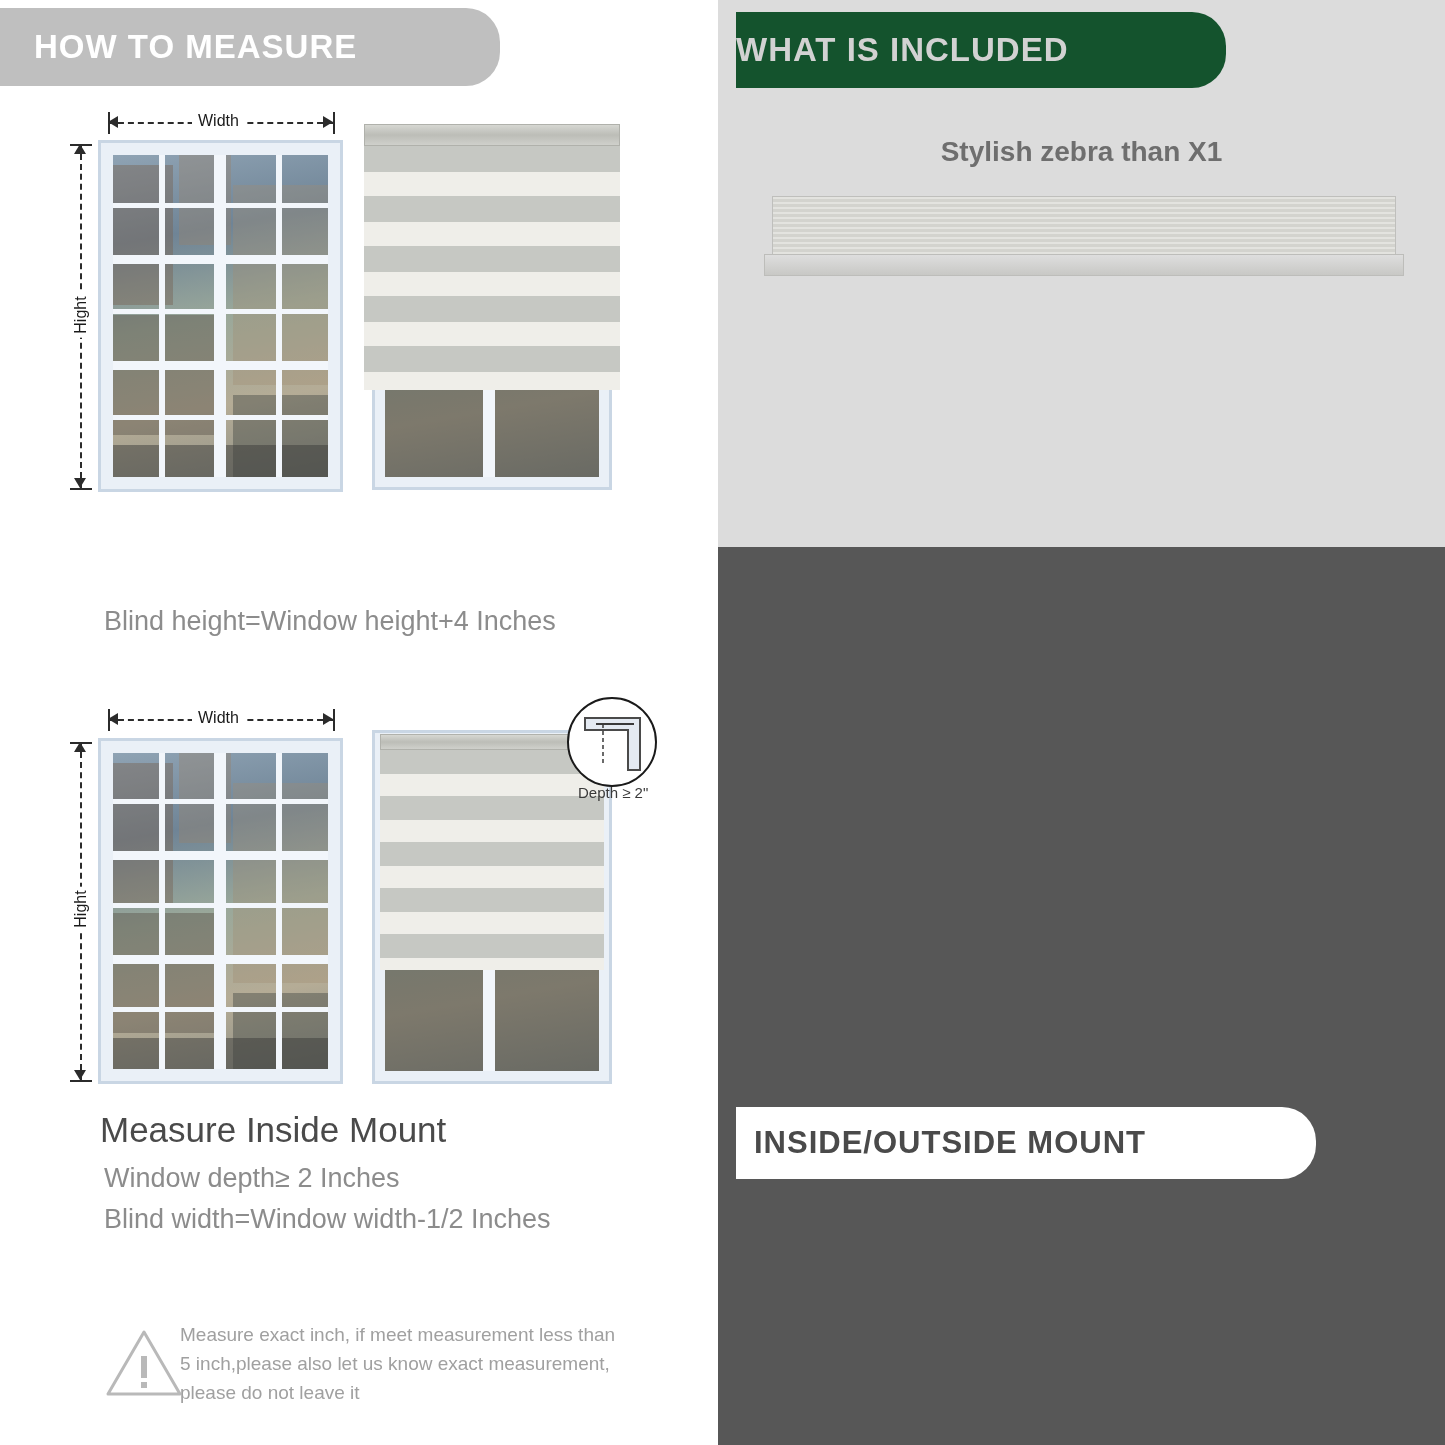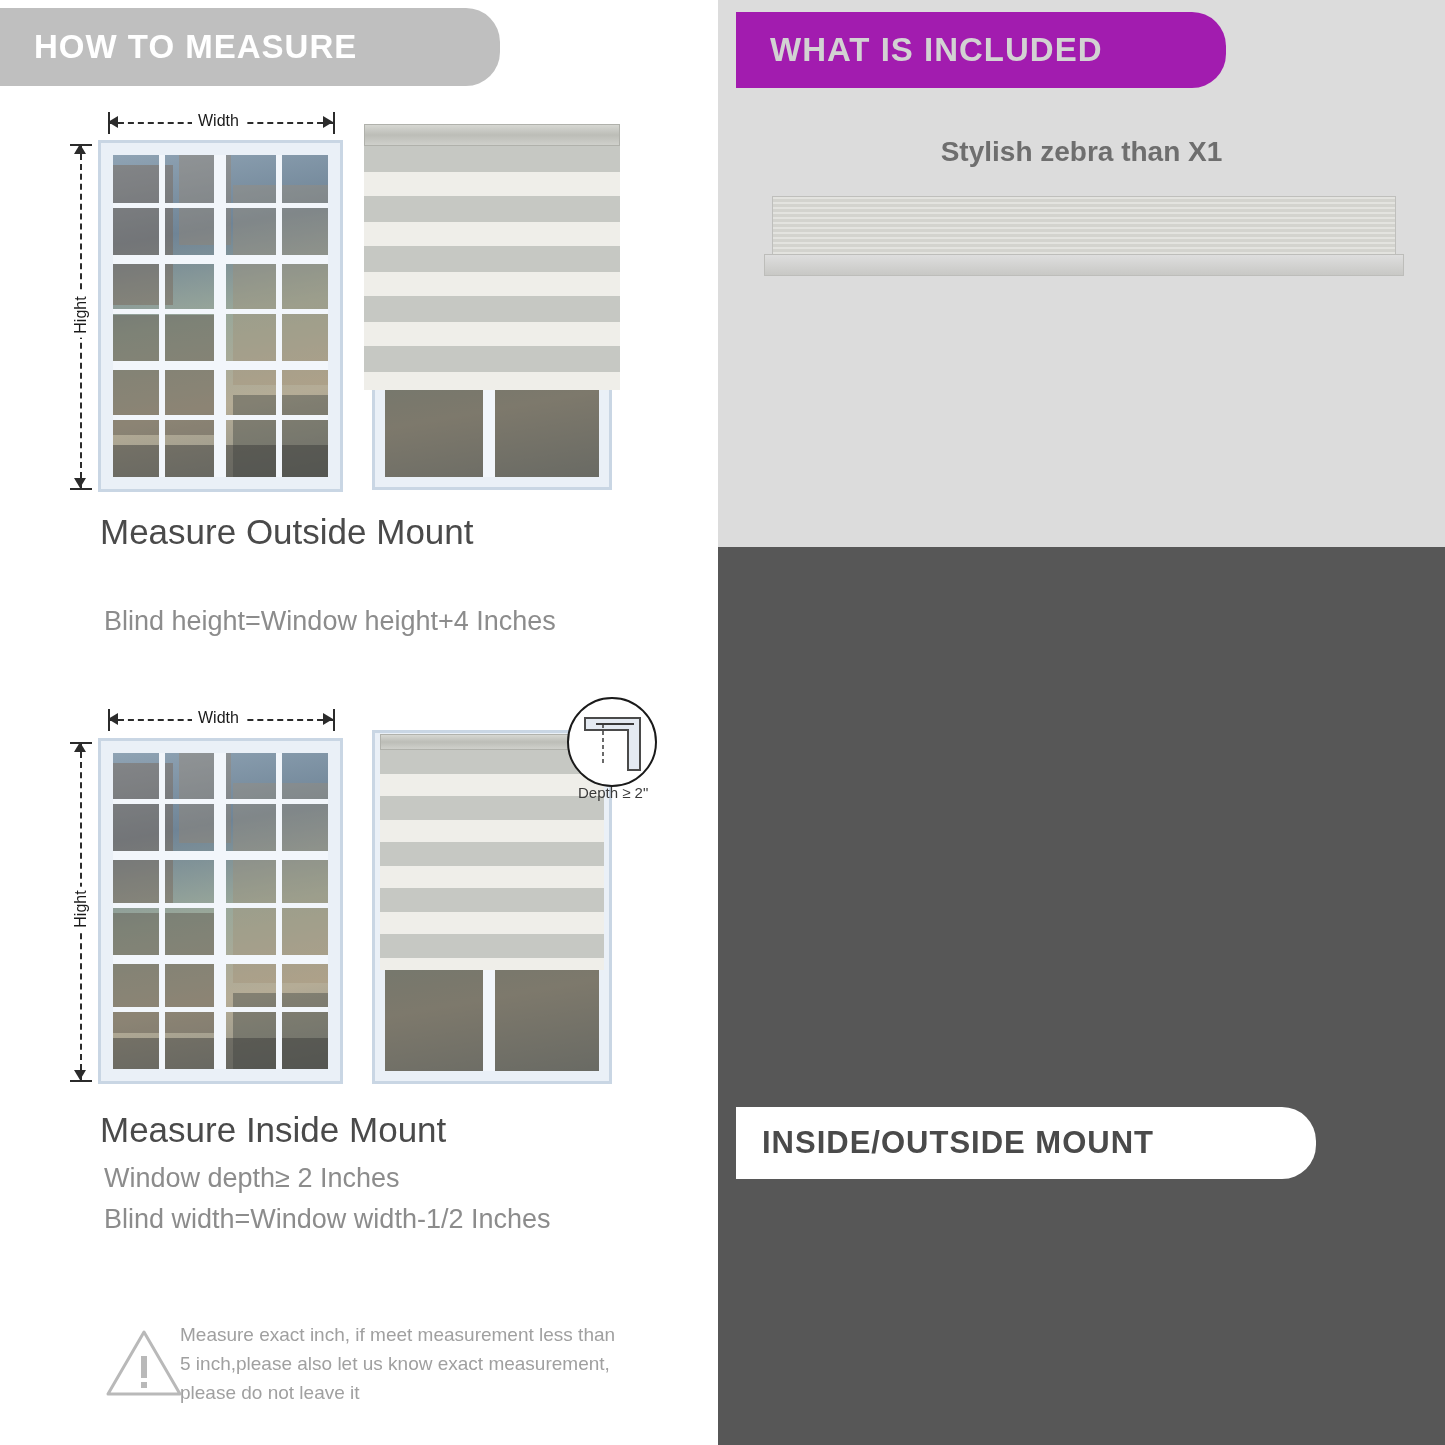--- a/index.html
+++ b/index.html
@@ -53,34 +53,33 @@
     background: #bfbfbf;
     padding-left: 34px;
   }
   #pill-measure .pill-text {
     color: #ffffff;
     font-size: 33px;
   }
   #pill-included {
     left: 18px; top: 12px;
     width: 490px; height: 76px;
-    background: #a21caf;
+    background: #14532d;
     border-radius: 0 34px 34px 0;
-    padding-left: 34px;
     text-align: center;
   }
   #pill-included .pill-text {
     color: #d2d2d2;
     font-size: 33px;
   }
   #pill-mount {
     left: 18px; top: 560px;
     width: 580px; height: 72px;
     background: #ffffff;
-    padding-left: 26px;
+    padding-left: 18px;
     border-radius: 0 34px 34px 0;
   }
   #pill-mount .pill-text {
     color: #4a4a4a;
     font-size: 31px;
   }
 
   
   .window-frame {
     position: absolute;
@@ -292,21 +291,20 @@
         <div class="zband light" style="top:76px;height:24px;"></div>
         <div class="zband" style="top:100px;height:26px;"></div>
         <div class="zband light" style="top:126px;height:24px;"></div>
         <div class="zband" style="top:150px;height:26px;"></div>
         <div class="zband light" style="top:176px;height:24px;"></div>
         <div class="zband" style="top:200px;height:26px;"></div>
         <div class="zband light" style="top:226px;height:18px;"></div>
       </div>
     </div>
 
-    <div class="h-title" style="left:100px; top:512px;">Measure Outside Mount</div>
     <div class="h-line" style="left:104px; top:606px;">Blind height=Window height+4 Inches</div>
 
     <div>
       <div class="dim-line-h" style="left:108px; top:719px; width:225px;"></div>
       <div class="arrow arrow-left" style="left:108px; top:713px;"></div>
       <div class="arrow arrow-right" style="left:323px; top:713px;"></div>
       <div class="tick-v" style="left:108px; top:709px;"></div>
       <div class="tick-v" style="left:333px; top:709px;"></div>
       <div class="dim-label" style="left:192px; top:709px;">Width</div>
 

